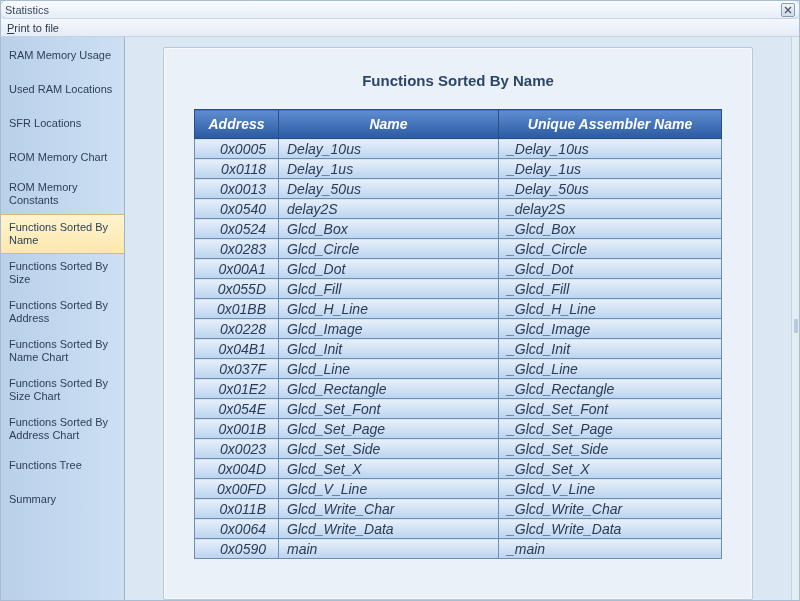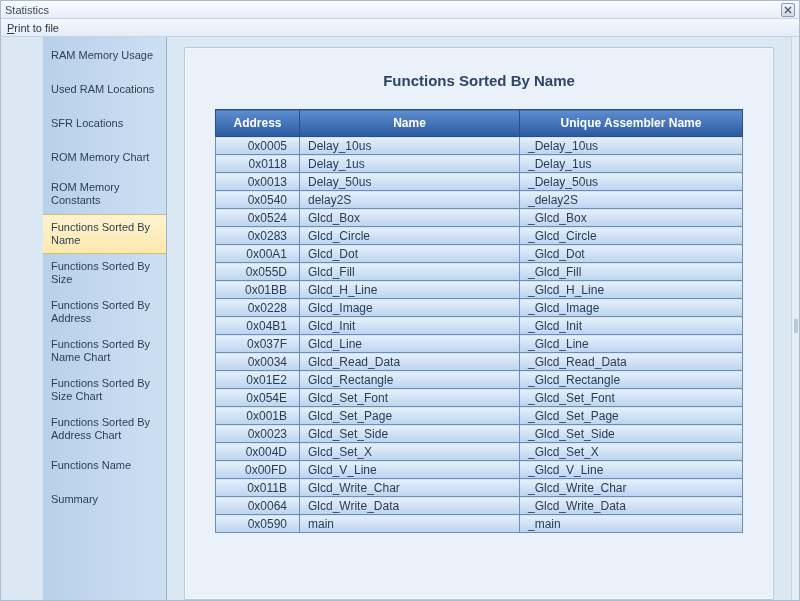--- a/index.html
+++ b/index.html
@@ -16,20 +16,21 @@
   }
   .titlebar {
     height: 18px;
     background: linear-gradient(#fafcfe, #e7eef8);
     border-bottom: 1px solid #c5d3e3;
     display: flex;
     align-items: center;
     padding: 0 4px;
     justify-content: space-between;
     color: #3a4a5c;
+    border-radius: 6px;
   }
   .titlebar .close {
     width: 14px;
     height: 14px;
     background: linear-gradient(#f0f3f8, #d1dbe8);
     border: 1px solid #8a9cb0;
     border-radius: 2px;
     display: flex;
     align-items: center;
     justify-content: center;
@@ -45,21 +46,20 @@
     align-items: center;
     padding: 0 6px;
     color: #2a3a4c;
     text-align: right;
   }
   .menubar .item .u { text-decoration: underline; }
   .workspace {
     flex: 1;
     display: flex;
     overflow: hidden;
-    padding-left: 42px;
   }
   .sidebar {
     width: 124px;
     background: linear-gradient(to right, #b9d0ea, #cde0f2);
     border-right: 1px solid #9ab4d0;
     display: flex;
     flex-direction: column;
     padding-top: 2px;
   }
   .sidebar-item {
@@ -97,21 +97,22 @@
   .page-title {
     text-align: center;
     font-weight: bold;
     font-size: 15px;
     color: #2d4668;
     margin: 8px 0 20px 0;
   }
   table {
     width: 100%;
     border-collapse: collapse;
-    font-size: 12px;
+    font-size: 14px;
+    font-style: italic;
   }
   thead th {
     background: linear-gradient(#5f8dd0, #2b5aa2);
     color: #fff;
     font-weight: bold;
     padding: 6px 8px;
     border: 1px solid #2a4f86;
     text-align: center;
   }
   tbody td {
@@ -184,21 +185,21 @@
       <div class="sidebar-item">
         <span>Functions Sorted By Name Chart</span>
       </div>
       <div class="sidebar-item">
         <span>Functions Sorted By Size Chart</span>
       </div>
       <div class="sidebar-item">
         <span>Functions Sorted By Address Chart</span>
       </div>
       <div class="sidebar-item">
-        <span>Functions Name</span>
+        <span>Functions Tree</span>
       </div>
       <div class="sidebar-item">
         <span>Summary</span>
       </div>
     </div>
 
   <div class="main">
     <div class="page">
       <div class="page-title">Functions Sorted By Name</div>
       <table>
@@ -264,25 +265,20 @@
               <td class="addr">0x04B1</td>
               <td class="name">Glcd_Init</td>
               <td>_Glcd_Init</td>
             </tr>
             <tr>
               <td class="addr">0x037F</td>
               <td class="name">Glcd_Line</td>
               <td>_Glcd_Line</td>
             </tr>
             <tr>
-              <td class="addr">0x0034</td>
-              <td class="name">Glcd_Read_Data</td>
-              <td>_Glcd_Read_Data</td>
-            </tr>
-            <tr>
               <td class="addr">0x01E2</td>
               <td class="name">Glcd_Rectangle</td>
               <td>_Glcd_Rectangle</td>
             </tr>
             <tr>
               <td class="addr">0x054E</td>
               <td class="name">Glcd_Set_Font</td>
               <td>_Glcd_Set_Font</td>
             </tr>
             <tr>

